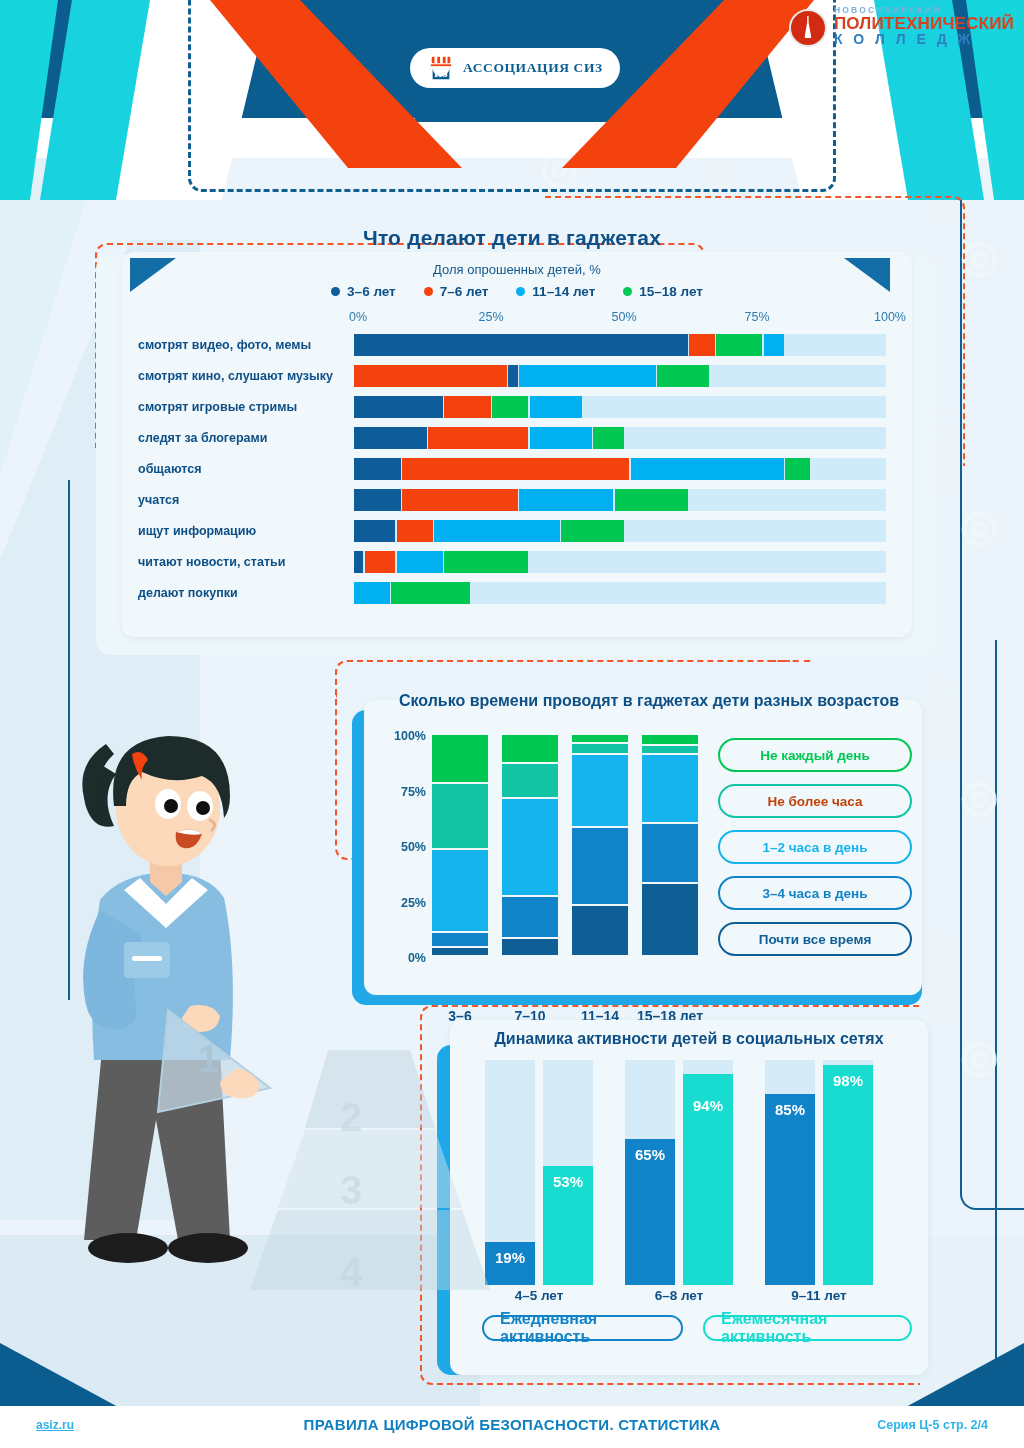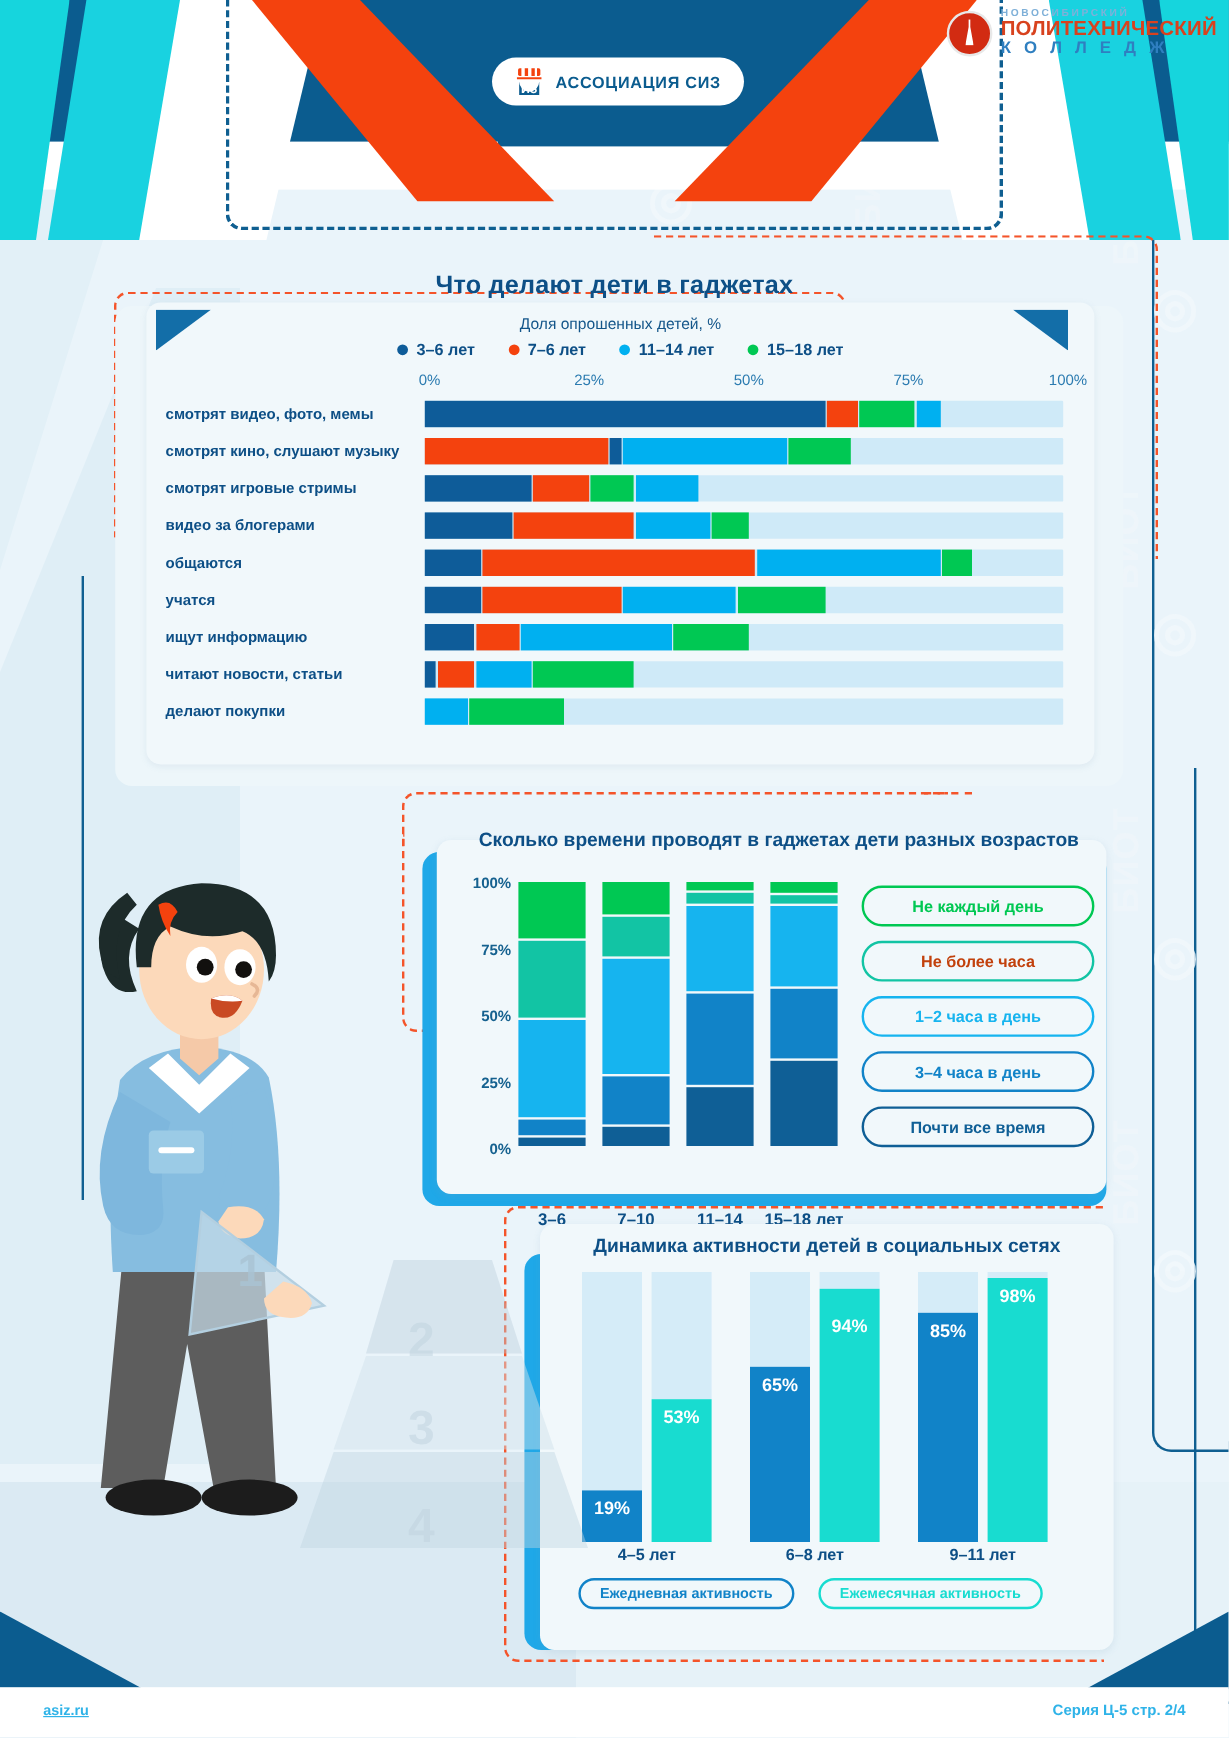--- a/index.html
+++ b/index.html
@@ -98,21 +98,21 @@
 
   
   .wm { position:absolute; color:#f0f7fb; font-weight:bold; opacity:.85; user-select:none; }
   .wm-biot { font-size:30px; transform: rotate(-90deg); letter-spacing:1px; color:#eff6fa;}
   .wm-logo { font-size:44px; color:#f2f8fc; }
 
   
   .asiz-badge {
     position:absolute; left:410px; top:48px; width:210px; height:40px;
     background:#ffffff; border-radius:20px; display:flex; align-items:center;
-    gap:9px; padding-left:18px;
+    gap:9px; padding-left:18px;font-family:Liberation Serif, serif;
   }
   .asiz-mark { width:26px; height:26px; position:relative; }
   .asiz-text { color:#0b5c8f; font-weight:bold; font-size:13.5px; letter-spacing:.6px; }
 
   .npk { position:absolute; right:10px; top:6px; display:flex; align-items:center; gap:7px; }
   .npk-seal { width:38px; height:38px; border-radius:50%; background:#d22b12;
               border:2px solid #e8e8e8; position:relative; margin-top:3px;}
   .npk-seal:after{ content:''; position:absolute; left:50%; top:5px; transform:translateX(-50%);
                    width:7px; height:22px; background:#fff; clip-path:polygon(40% 0,60% 0,60% 30%,100% 100%,0 100%,40% 30%); }
   .npk-txt { line-height:1.02; }
@@ -213,21 +213,21 @@
   .c3-group { position:absolute; bottom:0; width:120px; height:225px; }
   .c3-bar { position:absolute; bottom:0; width:50px; }
   .c3-bar .fill { position:absolute; bottom:0; left:0; right:0; }
   .c3-bar .ghost { position:absolute; top:0; left:0; right:0; background:#d5ecf8; }
   .c3-val { position:absolute; left:0; right:0; text-align:center; color:#fff;
             font-size:15px; font-weight:bold; }
   .c3-xlab { position:absolute; top:1288px; font-size:13.5px; font-weight:bold;
              color:#0d4f86; text-align:center; }
   .c3-legend { position:absolute; left:482px; top:1315px; width:430px; display:flex; gap:20px; }
   .c3-pill { height:26px; border-radius:13px; display:flex; align-items:center;
-             justify-content:center; font-size:12px; font-weight:bold; background:#f1f8fb;
+             justify-content:center; font-size:16px; font-weight:bold; background:#f1f8fb;
              padding:0 16px; }
 
   
   .girl { position:absolute; left:40px; top:720px; width:300px; height:600px; }
   .pyramid { position:absolute; left:250px; top:1050px; width:250px; height:240px; opacity:.55;}
   .pyr-num { position:absolute; font-size:40px; font-weight:bold; color:#c2d4e0; opacity:.55; }
 
   
   .footer { position:absolute; left:0; bottom:0; width:1024px; height:42px;
             background:#ffffff; }
@@ -357,21 +357,21 @@
       <div class="c1-row">
         <div class="c1-label">смотрят игровые стримы</div>
         <div class="c1-track">
           <div class="seg" style="left: 0px; width: 89.24px; background: rgb(14, 92, 153);"></div>
           <div class="seg" style="left: 90.44px; width: 46.68px; background: rgb(244, 66, 14);"></div>
           <div class="seg" style="left: 138.32px; width: 36.04px; background: rgb(0, 200, 83);"></div>
           <div class="seg" style="left: 175.56px; width: 52px; background: rgb(0, 176, 240);"></div>
         </div>
       </div>
       <div class="c1-row">
-        <div class="c1-label">видео за блогерами</div>
+        <div class="c1-label">следят за блогерами</div>
         <div class="c1-track">
           <div class="seg" style="left: 0px; width: 73.28px; background: rgb(14, 92, 153);"></div>
           <div class="seg" style="left: 74.48px; width: 99.88px; background: rgb(244, 66, 14);"></div>
           <div class="seg" style="left: 175.56px; width: 62.64px; background: rgb(0, 176, 240);"></div>
           <div class="seg" style="left: 239.4px; width: 30.72px; background: rgb(0, 200, 83);"></div>
         </div>
       </div>
       <div class="c1-row">
         <div class="c1-label">общаются</div>
         <div class="c1-track">
@@ -578,16 +578,17 @@
       <polygon points="128,290 230,368 118,392" fill="#c6dbe8" opacity=".72"></polygon>
       <polygon points="128,290 230,368 118,392" fill="none" stroke="#b3cfe0" stroke-width="2"></polygon>
       <text x="158" y="352" font-size="38" fill="#aac4d4" font-weight="bold" opacity=".8">1</text>
 
       <path d="M196 348 q20 4 24 18 q-4 14 -22 12 q-18 -2 -18 -16z" fill="#fcd9ba"></path>
     </svg>
   </div>
 
   <div class="footer">
     <a class="f-site" href="#">asiz.ru</a>
+    <div class="f-title">ПРАВИЛА ЦИФРОВОЙ БЕЗОПАСНОСТИ. СТАТИСТИКА</div>
     <div class="f-series">Серия Ц-5 стр. 2/4</div>
   </div>
 
 </div>
 
 </body></html>

